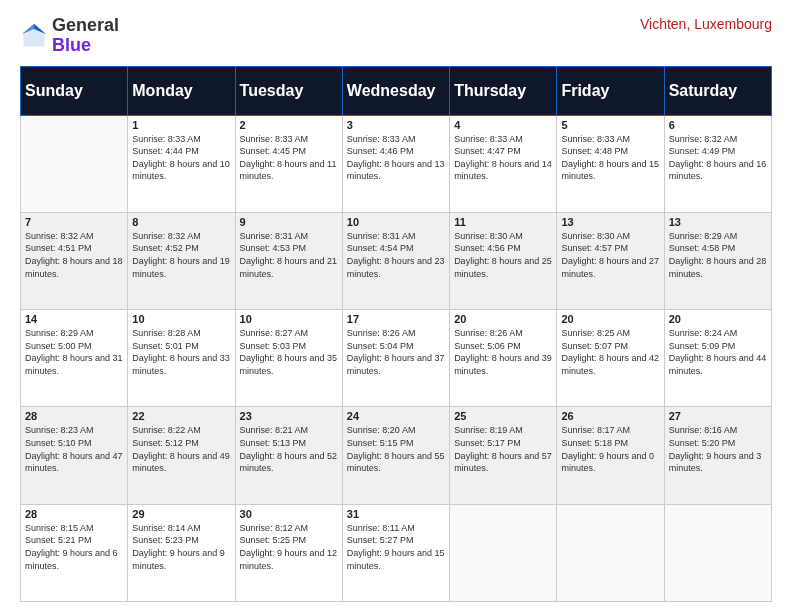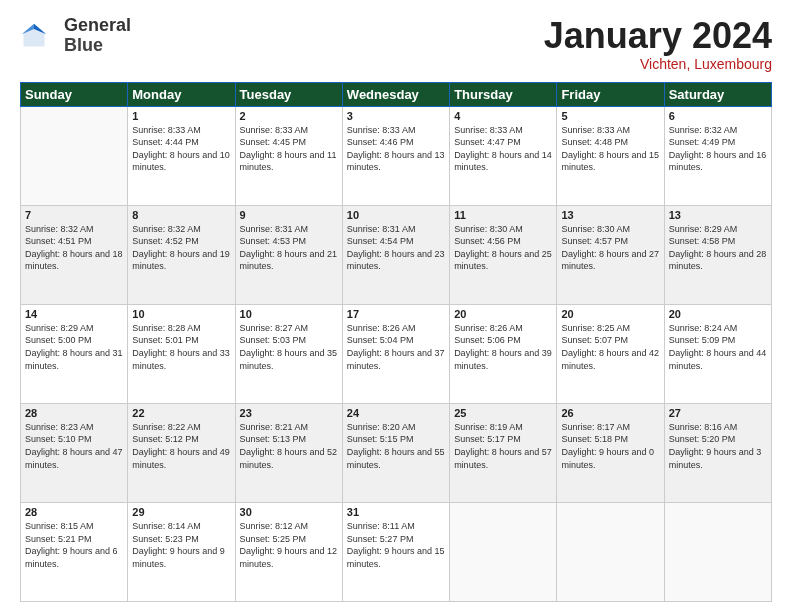--- a/index.html
+++ b/index.html
@@ -19,29 +19,29 @@
     }
     .header {
       display: flex;
       justify-content: space-between;
       align-items: flex-start;
       margin-bottom: 10px;
     }
     .logo {
       display: flex;
       align-items: center;
-      gap: 16px;
+      gap: 4px;
     }
     .logo-text {
       font-size: 18px;
       font-weight: bold;
       line-height: 1.1;
     }
     .logo-general { color: #333; }
-    .logo-blue { color: #404040; }
+    .logo-blue { color: #6d28d9; }
     .logo-icon {
       width: 28px;
       height: 28px;
     }
     .title-block {
       text-align: right;
     }
     .month-title {
       font-size: 36px;
       font-weight: bold;
@@ -52,25 +52,25 @@
       font-size: 14px;
       color: #b91c1c;
     }
     .calendar {
       flex: 1;
       border-collapse: collapse;
       width: 100%;
       table-layout: fixed;
     }
     .calendar th {
-      background-color: #14532d;
+      background-color: #0f172a;
       color: #fff;
-      font-size: 13px;
-      font-weight: bold;
-      padding: 4px 4px;
+      font-size: 16px;
+      font-weight: bold;
+      padding: 15px 4px;
       text-align: left;
       border: 1px solid #1565c0;
     }
     .calendar td {
       border: 1px solid #ccc;
       vertical-align: top;
       padding: 3px 4px;
       font-size: 9.5px;
       color: #333;
       height: 88px;
@@ -110,21 +110,20 @@
         <polygon points="16,4 28,12 28,28 4,28 4,12" fill="#1565c0" opacity="0.15"></polygon>
         <polygon points="16,2 30,14 16,8" fill="#1565c0"></polygon>
         <polygon points="16,2 2,14 16,8" fill="#4a90d9"></polygon>
       </svg>
       <div class="logo-text">
         <span class="logo-general">General</span><br>
         <span class="logo-blue">Blue</span>
       </div>
     </div>
     <div class="title-block">
-      <div class="month-title">January 2024</div>
       <div class="subtitle">Vichten, Luxembourg</div>
     </div>
   </div>
 
   <table class="calendar">
     <thead>
       <tr>
         <th>Sunday</th>
         <th>Monday</th>
         <th>Tuesday</th>

